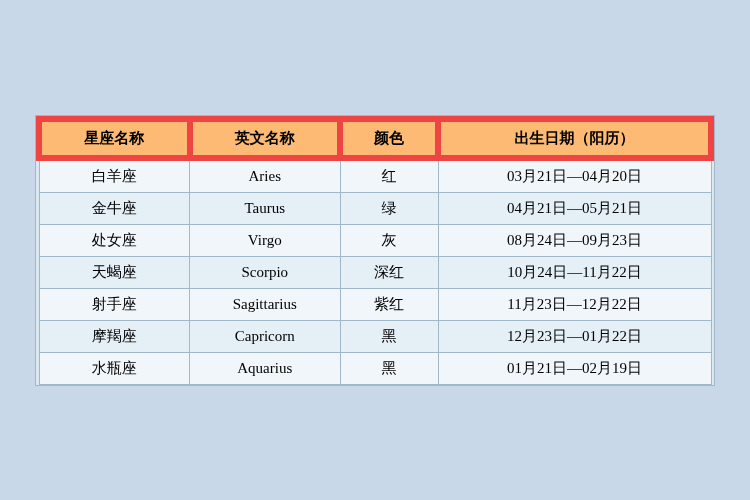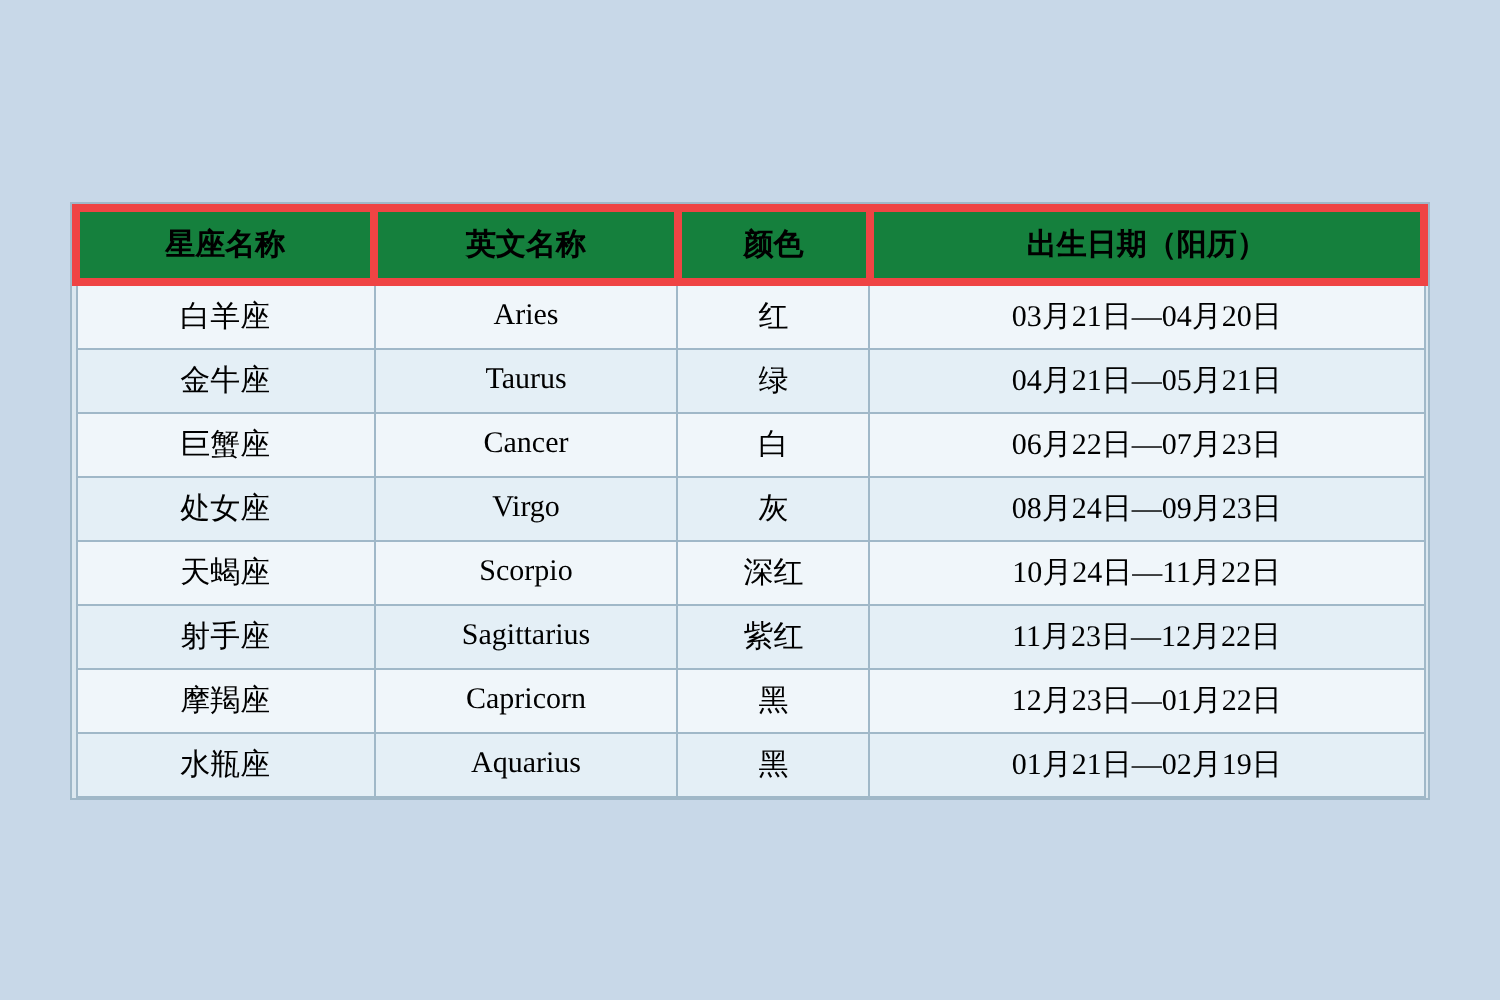--- a/index.html
+++ b/index.html
@@ -24,22 +24,22 @@
       width: 680px;
     }
 
     table {
       width: 100%;
       border-collapse: collapse;
       font-size: 15px;
     }
 
     thead tr th {
-      background-color: #15803d;
-      border: 4px solid #ef4444;
+      background-color: #fdba74;
+      border: 6px solid #ef4444;
       padding: 7px 10px;
       text-align: center;
       font-weight: bold;
       color: #000;
     }
 
     tbody tr td {
       border: 1px solid #a0b8c8;
       padding: 6px 10px;
       text-align: center;
@@ -72,26 +72,20 @@
           <td>红</td>
           <td>03月21日—04月20日</td>
         </tr>
         <tr>
           <td>金牛座</td>
           <td>Taurus</td>
           <td>绿</td>
           <td>04月21日—05月21日</td>
         </tr>
         <tr>
-          <td>巨蟹座</td>
-          <td>Cancer</td>
-          <td>白</td>
-          <td>06月22日—07月23日</td>
-        </tr>
-        <tr>
           <td>处女座</td>
           <td>Virgo</td>
           <td>灰</td>
           <td>08月24日—09月23日</td>
         </tr>
         <tr>
           <td>天蝎座</td>
           <td>Scorpio</td>
           <td>深红</td>
           <td>10月24日—11月22日</td>

